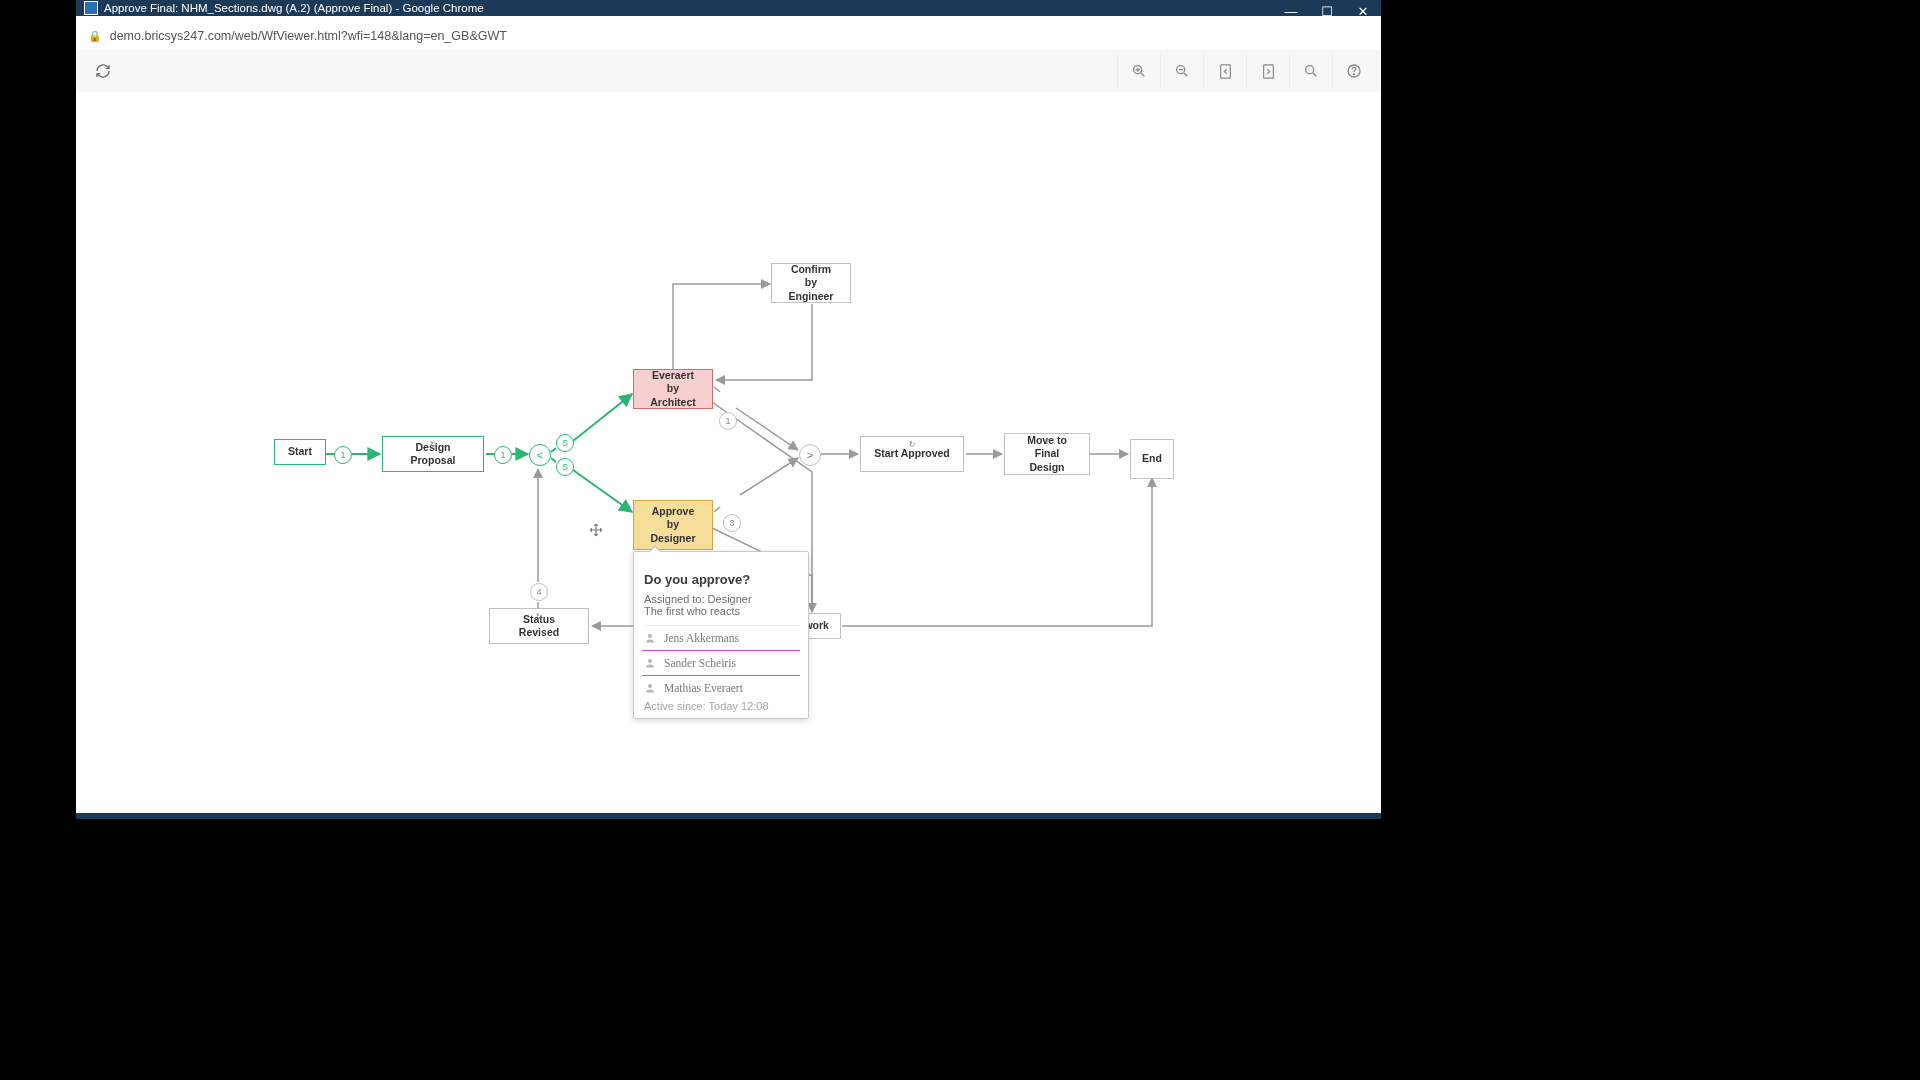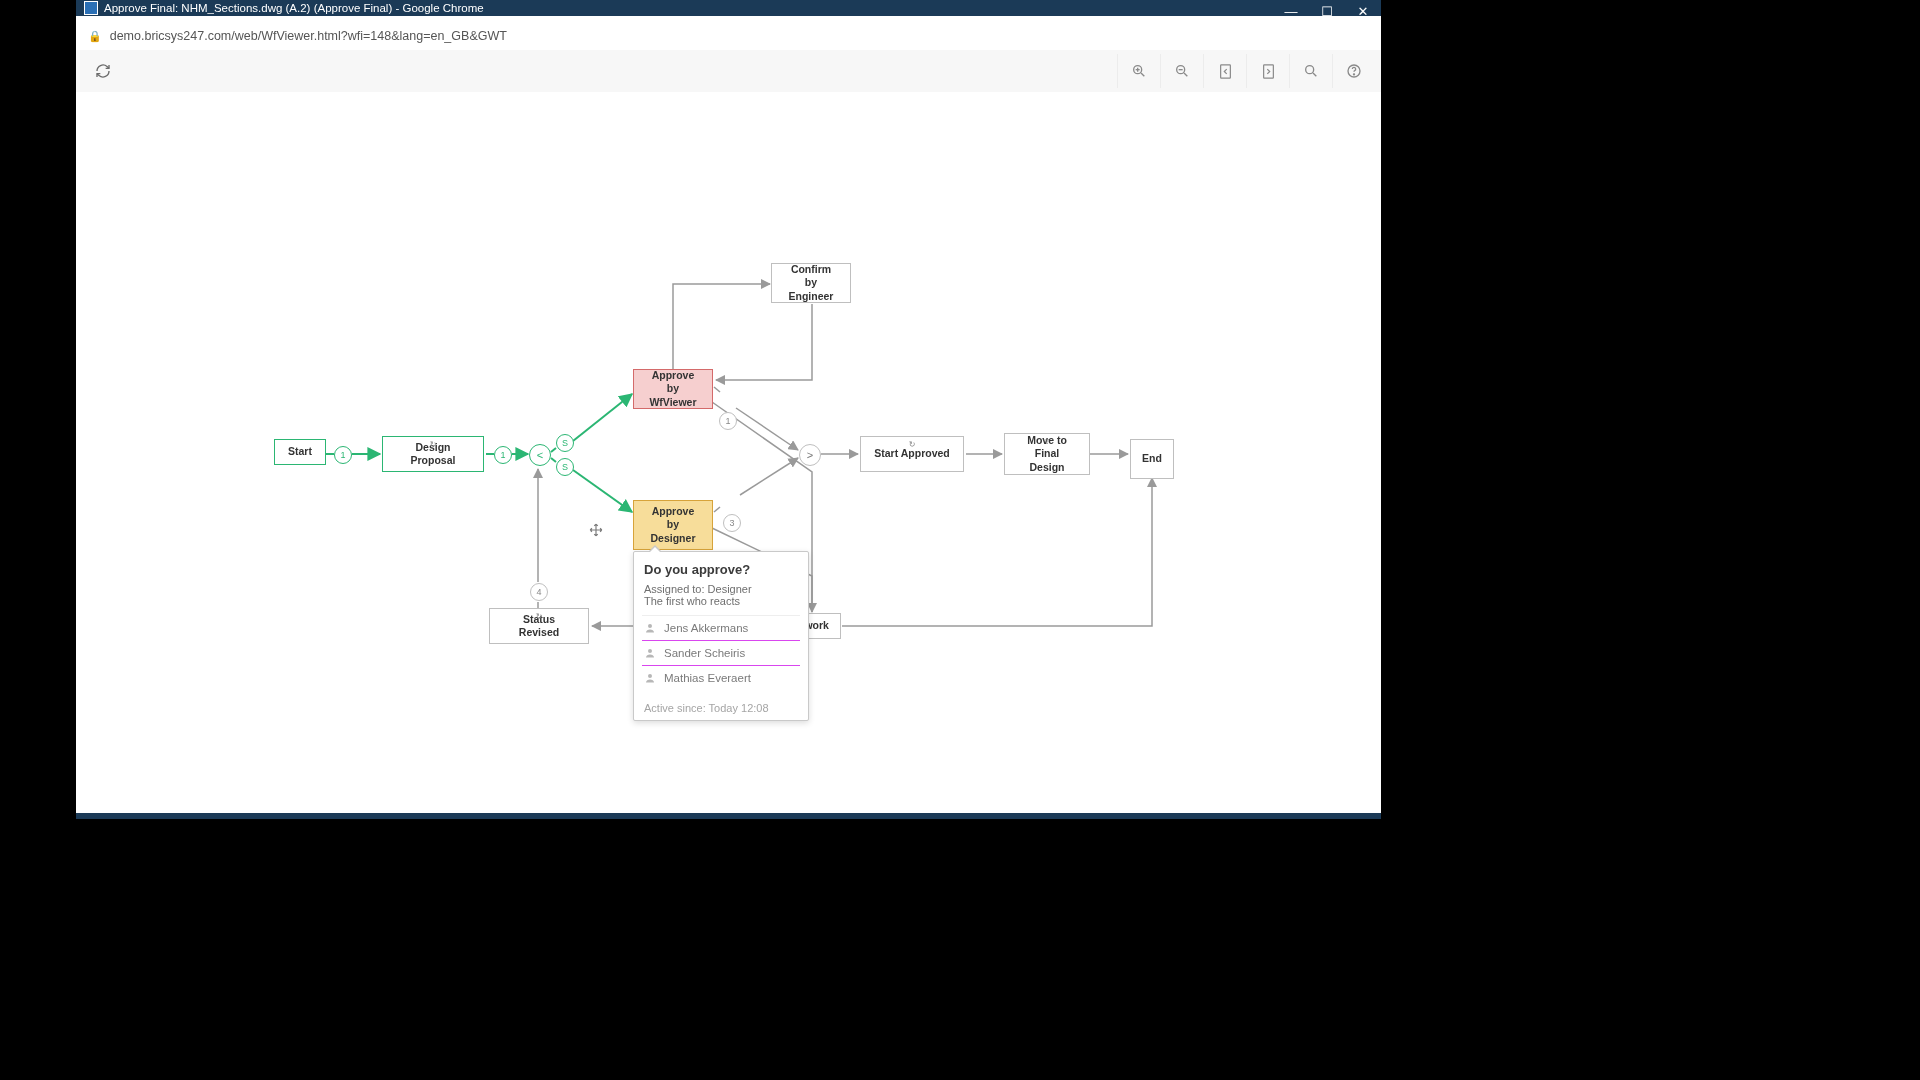--- a/index.html
+++ b/index.html
@@ -23,29 +23,29 @@
   .n-green{border-color:#2bb673}
   .n-grey{border-color:#bfbfbf}
   .n-red{border-color:#d46a6a;background:#f6cfcf}
   .n-yell{border-color:#d7a33a;background:#f7dd9a}
   .badge{position:absolute;width:16px;height:16px;border:1.5px solid #bfbfbf;border-radius:50%;background:#fff;font-size:9px;color:#888;display:flex;align-items:center;justify-content:center}
   .badge.g{border-color:#2bb673;color:#2bb673}
   .gate{position:absolute;width:20px;height:20px;border:1.5px solid #bfbfbf;border-radius:50%;background:#fff;display:flex;align-items:center;justify-content:center;font-size:11px;color:#777}
   .gate.g{border-color:#2bb673;color:#2bb673}
   .cur{position:absolute;width:14px;height:14px;color:#888}
   
-  .pop{position:absolute;width:154px;background:#fff;border:1px solid #c9c9c9;border-radius:2px;box-shadow:0 2px 6px rgba(0,0,0,.14);padding:10px 10px 6px;font-size:11px;color:#6e6e6e}
+  .pop{position:absolute;width:154px;background:#fff;border:1px solid #c9c9c9;border-radius:2px;box-shadow:0 2px 6px rgba(0,0,0,.14);padding:20px 10px 6px;font-size:11px;color:#6e6e6e}
   .pop::before{content:"";position:absolute;left:14px;top:-7px;border:7px solid transparent;border-bottom-color:#c9c9c9;border-top:none}
   .pop::after{content:"";position:absolute;left:15px;top:-5px;border:6px solid transparent;border-bottom-color:#fff;border-top:none}
   .pop h4{margin:0 0 6px;font-size:13px;font-weight:600;color:#3b3b3b}
-  .pop .plist{margin:8px -2px 0;}
+  .pop .plist{margin:8px -2px 0;font-family:Liberation Serif, serif;}
   .pop .prow{display:flex;align-items:center;gap:8px;padding:6px 2px;border-top:1px solid #d946ef;color:#7a7a7a;font-size:11.5px}
   .pop .prow:first-child{border-top:1px solid #eee}
   .pop .pico{width:12px;height:12px;color:#b7b7b7}
-  .pop .since{margin-top:12px;color:#a5a5a5;font-size:11px}
+  .pop .since{margin-top:0;color:#a5a5a5;font-size:11px}
   .taskbar{position:absolute;left:0;right:0;bottom:0;height:6px;background:#1b3a57}
 </style>
 </head>
 <body>
 
 <div class="stage">
 
   <div class="titlebar">
     <div class="favicon"></div>
     <span>Approve Final: NHM_Sections.dwg (A.2) (Approve Final) - Google Chrome</span>
@@ -158,21 +158,21 @@
     </svg>
 
     <div class="node n-green" style="left:198px;top:347px;width:52px;height:18px">
         <span>Start</span>
       </div>
     <div class="node n-green" style="left:306px;top:344px;width:102px;height:36px">
         <span class="mini">↻</span>
         <span>Design Proposal</span>
       </div>
     <div class="node n-red" style="left:557px;top:277px;width:80px;height:40px">
-        <span>Approve by WfViewer</span>
+        <span>Everaert by Architect</span>
       </div>
     <div class="node n-yell" style="left:557px;top:408px;width:80px;height:50px">
         <span>Approve by Designer</span>
       </div>
     <div class="node n-grey" style="left:695px;top:171px;width:80px;height:40px">
         <span>Confirm by Engineer</span>
       </div>
     <div class="node n-grey" style="left:784px;top:344px;width:104px;height:36px">
         <span class="mini">↻</span>
         <span>Start Approved</span>

